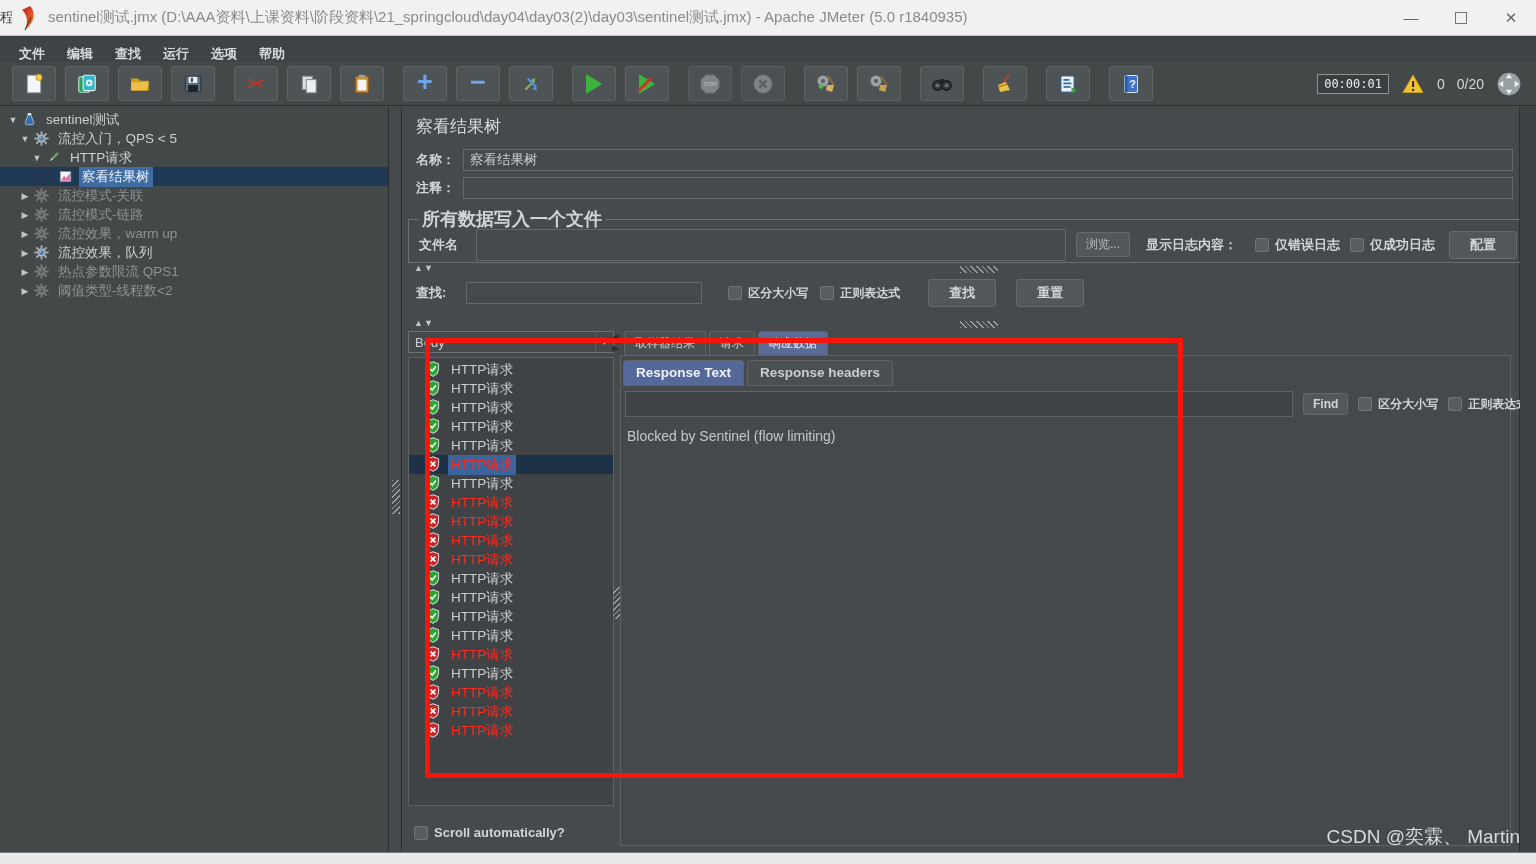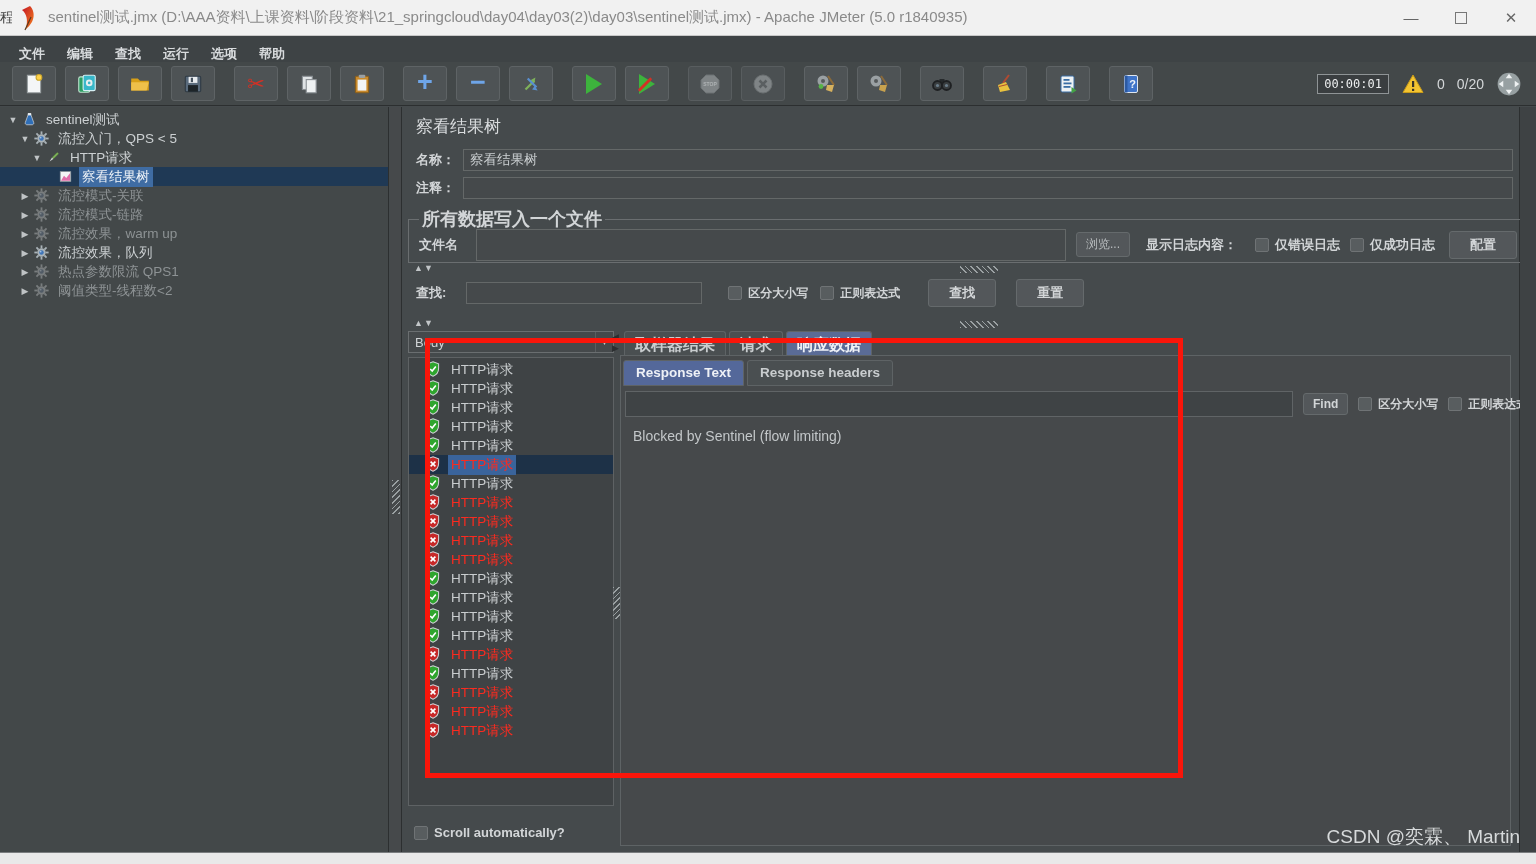--- a/index.html
+++ b/index.html
@@ -90,30 +90,30 @@
   .shield svg { width:16px; height:16px; }
   .r-label { margin-left:6px; font-size:13.5px; color:#c9cdcf; padding:1px 3px; }
   .res-row[data-status="error"] .r-label { color:#fa2b20; }
   .res-row.sel { background:#1d3147; }
   .res-row.sel .r-label { background:#3a649c; }
   .scroll-row { position:absolute; left:6px; bottom:8px; display:flex; align-items:center; }
   
   #detail-panel { position:absolute; left:218px; right:8px; top:224px; bottom:6px; }
   .tabs1 { position:absolute; top:0; left:4px; display:flex; gap:3px; height:24px; }
   .tab { padding:3px 10px 4px; background:#4a4f51; border:1px solid #5e6365; border-bottom:none;
-    border-radius:3px 3px 0 0; color:#c9cdcf; font-weight:bold; font-size:16px; }
+    border-radius:3px 3px 0 0; color:#c9cdcf; font-weight:normal; font-size:12px; }
   .tab.active { background:#5a6b96; color:#eef1f6; }
   .detail-body { position:absolute; top:24px; left:0; right:0; bottom:0; border:1px solid #5e6365; background:#46494b; }
   .tabs2 { position:absolute; top:4px; left:2px; display:flex; gap:3px; }
   .tab2 { padding:4px 12px 5px; background:#4a4f51; border:1px solid #5e6365; border-radius:3px 3px 0 0;
     color:#c9cdcf; font-weight:bold; font-size:13.5px; }
   .tab2.active { background:#54689a; color:#eef1f6; }
   .resp-search { position:absolute; top:32px; left:4px; right:4px; height:32px; display:flex; align-items:center; gap:10px; }
   .resp-input { flex:0 0 668px; height:26px; background:#3f4345; border:1px solid #606466; }
-  .body-text { position:absolute; top:72px; left:12px; color:#c3c7c9; font-size:14px; }
+  .body-text { position:absolute; top:72px; left:6px; color:#c3c7c9; font-size:14px; }
   
   #annotation { position:absolute; left:425px; top:338px; width:758px; height:440px;
     border:5px solid #fa150a; z-index:40; }
   
   .mini-arrows { position:absolute; left:210px; top:226px; width:8px; display:flex; flex-direction:column; gap:2px; z-index:5;}
   .mini-arrows span { color:#2b2e30; font-size:9px; line-height:9px; }
   .hatch-v2 { position:absolute; left:211px; top:480px; width:7px; height:32px;
     background:repeating-linear-gradient(135deg,#9aa0a2 0 1px,transparent 1px 4px); }
   
   #bottom-strip { position:absolute; left:0; right:0; bottom:0; height:12px; background:#e9e9e9; border-top:1px solid #7a7d7f; }

